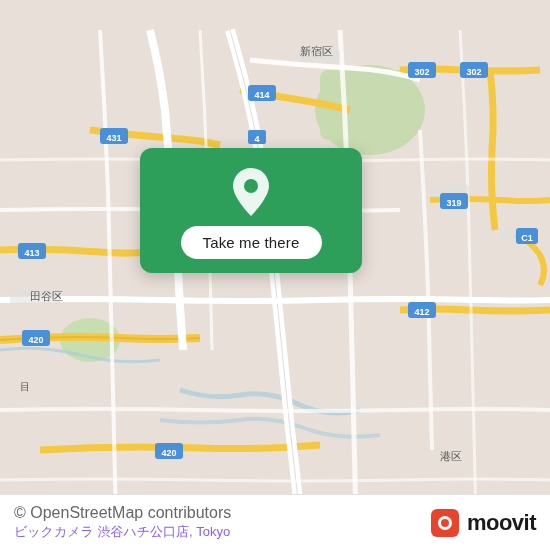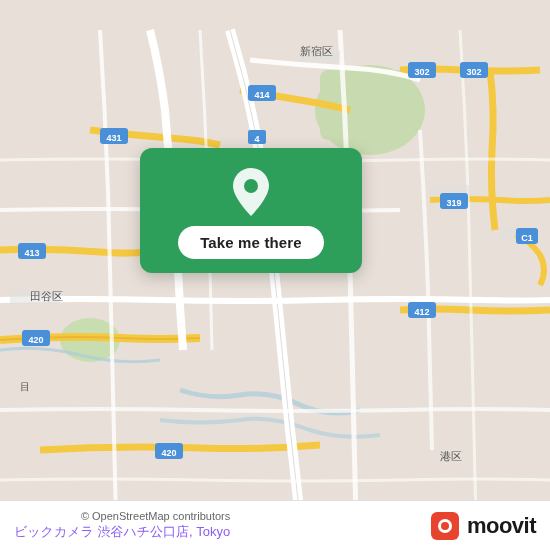--- a/index.html
+++ b/index.html
@@ -47,21 +47,21 @@
       margin-bottom: 8px;
     }
 
     #take-me-there-btn {
       background: white;
       color: #222;
       border: none;
       border-radius: 24px;
       padding: 8px 22px;
       font-size: 15px;
-      font-weight: 700;
+      font-weight: 400;
       cursor: pointer;
       letter-spacing: 0.01em;
       white-space: nowrap;
     }
 
     
     #bottom-bar {
       position: absolute;
       bottom: 0;
       left: 0;
@@ -73,21 +73,21 @@
       justify-content: space-between;
       border-top: 1px solid #e0e0e0;
     }
 
     #bottom-left {
       display: flex;
       flex-direction: column;
     }
 
     #osm-credit {
-      font-size: 11px;
+      font-size: 16px;
       color: #666;
       text-align: right;
     }
 
     #place-name {
       font-size: 13px;
       color: #8b5cf6;
       font-weight: 500;
       margin-top: 1px;
     }

